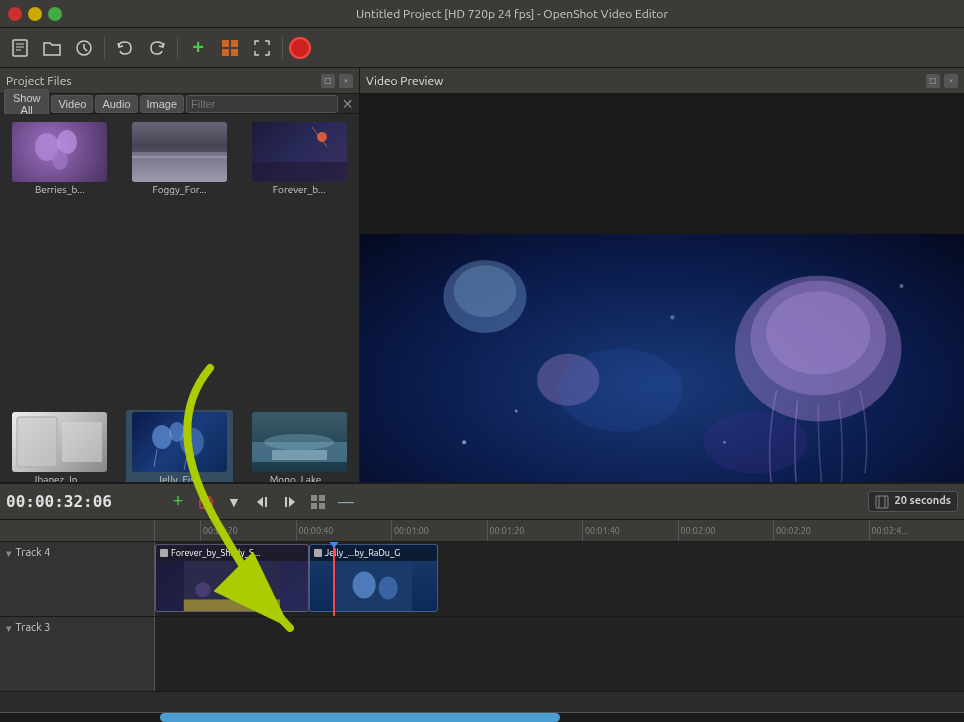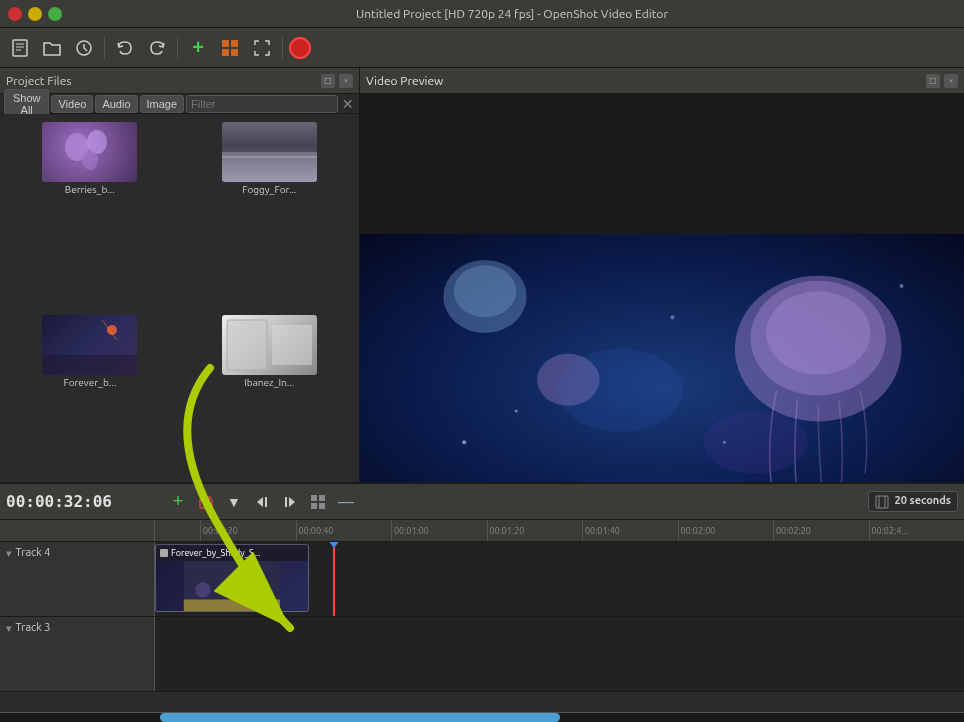--- a/index.html
+++ b/index.html
@@ -130,21 +130,21 @@
       background: none;
       border: none;
       color: #888;
       cursor: pointer;
       font-size: 14px;
     }
 
     
     #thumbnails-grid {
       display: grid;
-      grid-template-columns: repeat(2, 1fr);
+      grid-template-columns: repeat(3, 1fr);
       gap: 12px;
       padding: 6px;
       flex: 1;
       overflow-y: auto;
       background: #2b2b2b;
     }
     .thumb-item {
       display: flex;
       flex-direction: column;
       align-items: center;
@@ -800,20 +800,33 @@
             </div>
             <div class="clip-thumb" style="background: linear-gradient(135deg, #1a1a3a, #2a2a5a);">
               <svg width="100%" height="100%" viewBox="0 0 100 52">
                   <rect width="100" height="52" fill="#2a2a4a"></rect>
                   <circle cx="20" cy="30" r="8" fill="rgba(100,80,150,0.5)"></circle>
                   <rect x="0" y="40" width="100" height="12" fill="rgba(180,160,50,0.7)"></rect>
                 </svg>
             </div>
           </div>
 
+          <div class="clip" style="left:19%; width:16%; background: linear-gradient(180deg, #1a3a6a, #0a2a5a);">
+            <div class="clip-header">
+              <span style="width:8px; height:8px; background:#aaa; display:inline-block; margin-right:3px; border-radius:1px;"></span>
+              <span>Jelly_...by_RaDu_G</span>
+            </div>
+            <div class="clip-thumb">
+              <svg width="100%" height="100%" viewBox="0 0 80 52">
+                  <rect width="80" height="52" fill="#1a3a6a"></rect>
+                  <ellipse cx="30" cy="25" rx="12" ry="14" fill="rgba(100,150,220,0.7)"></ellipse>
+                  <ellipse cx="55" cy="28" rx="10" ry="12" fill="rgba(80,130,200,0.6)"></ellipse>
+                </svg>
+            </div>
+          </div>
 
         </div>
       </div>
 
       <div class="track-row">
         <div class="track-label">
           <span class="track-label-arrow">▾</span>
           <span>Track 3</span>
         </div>
         <div class="track-content">

